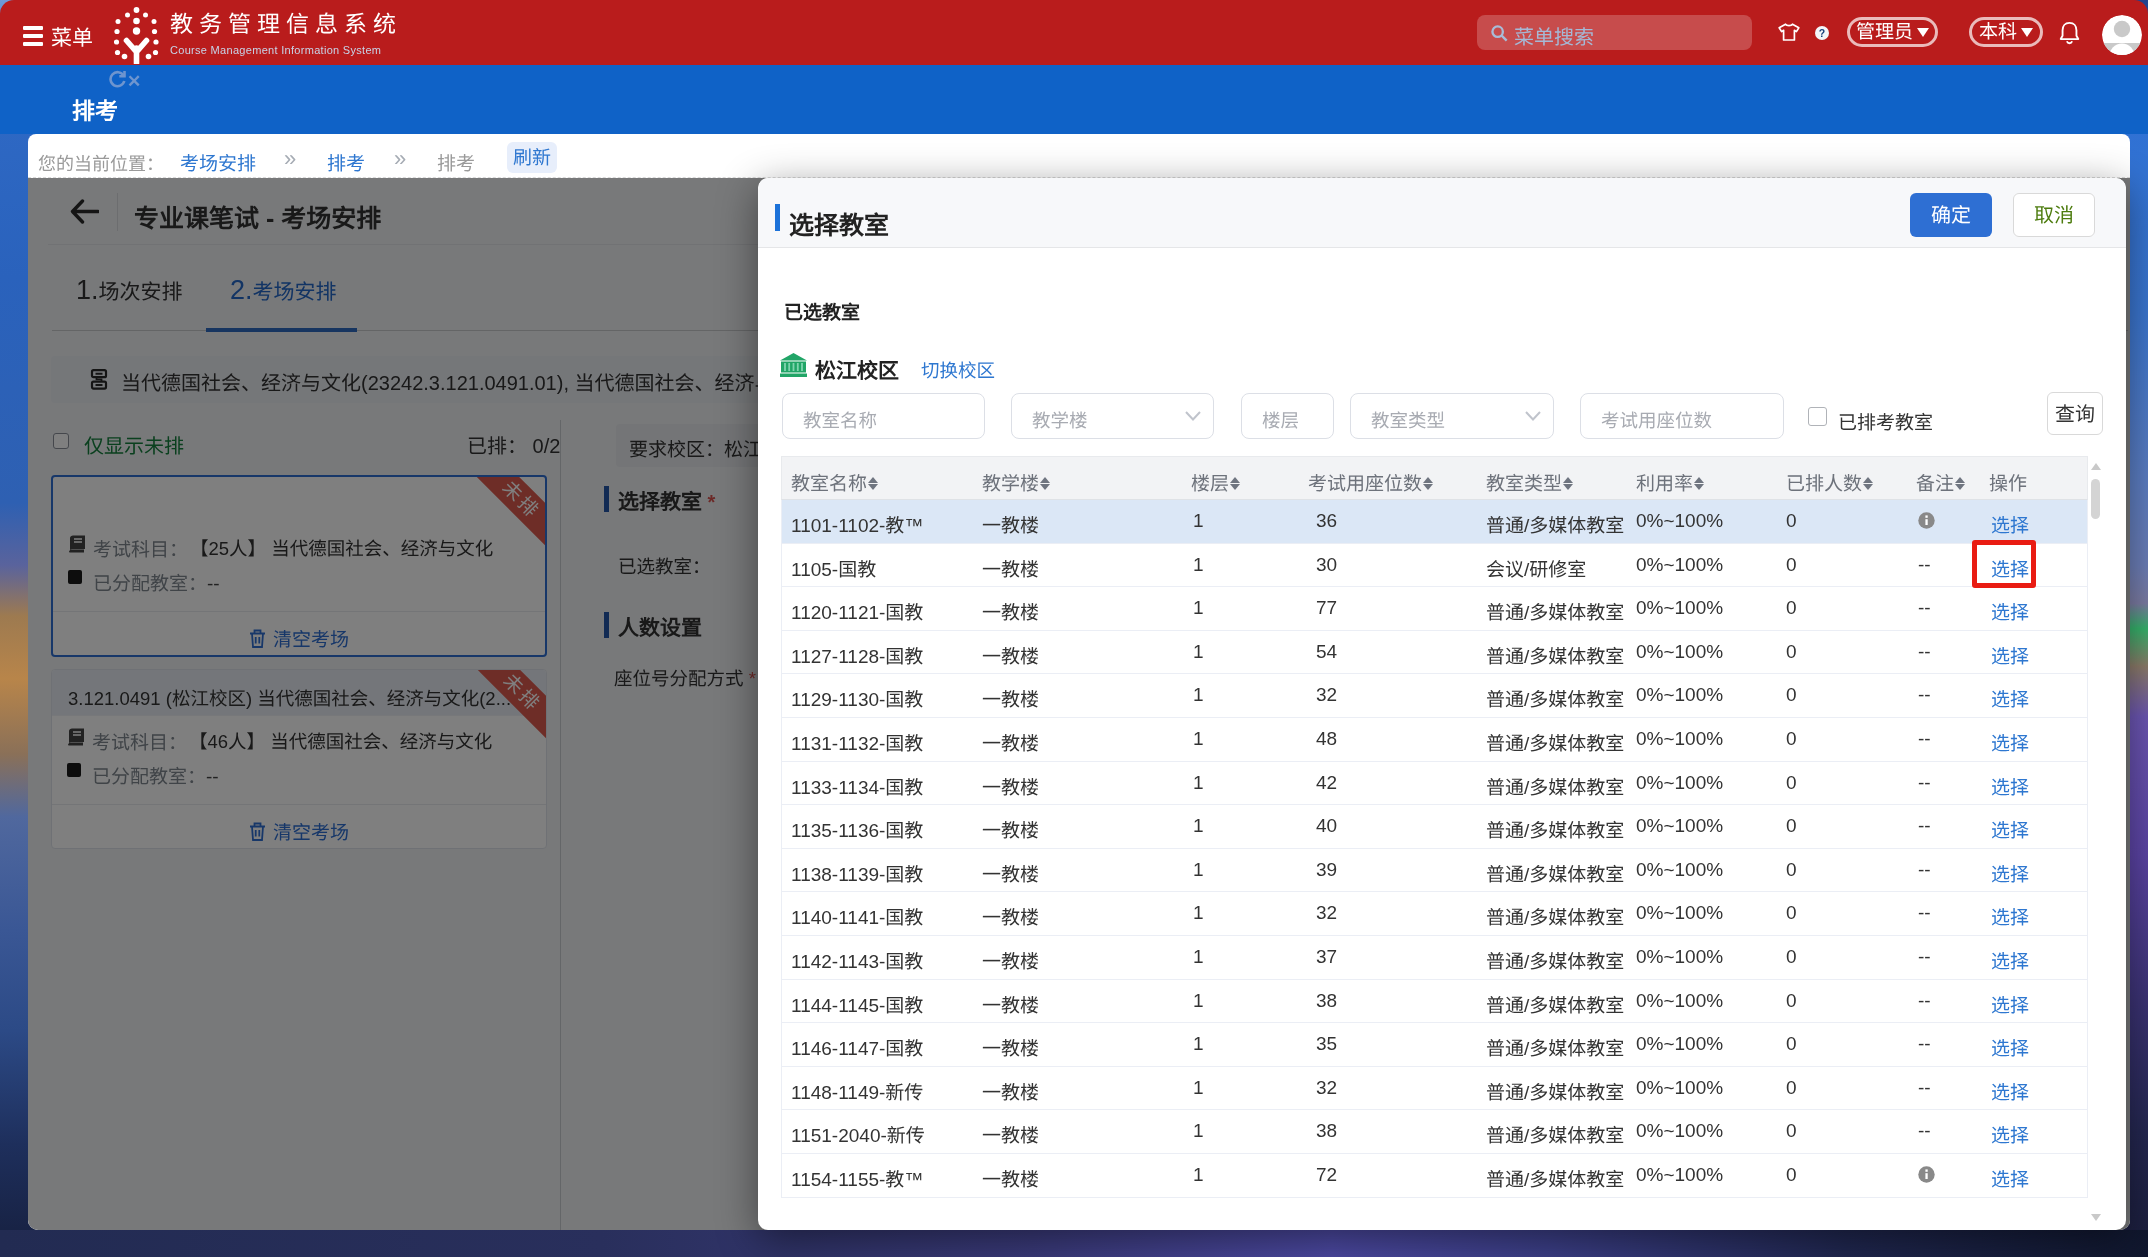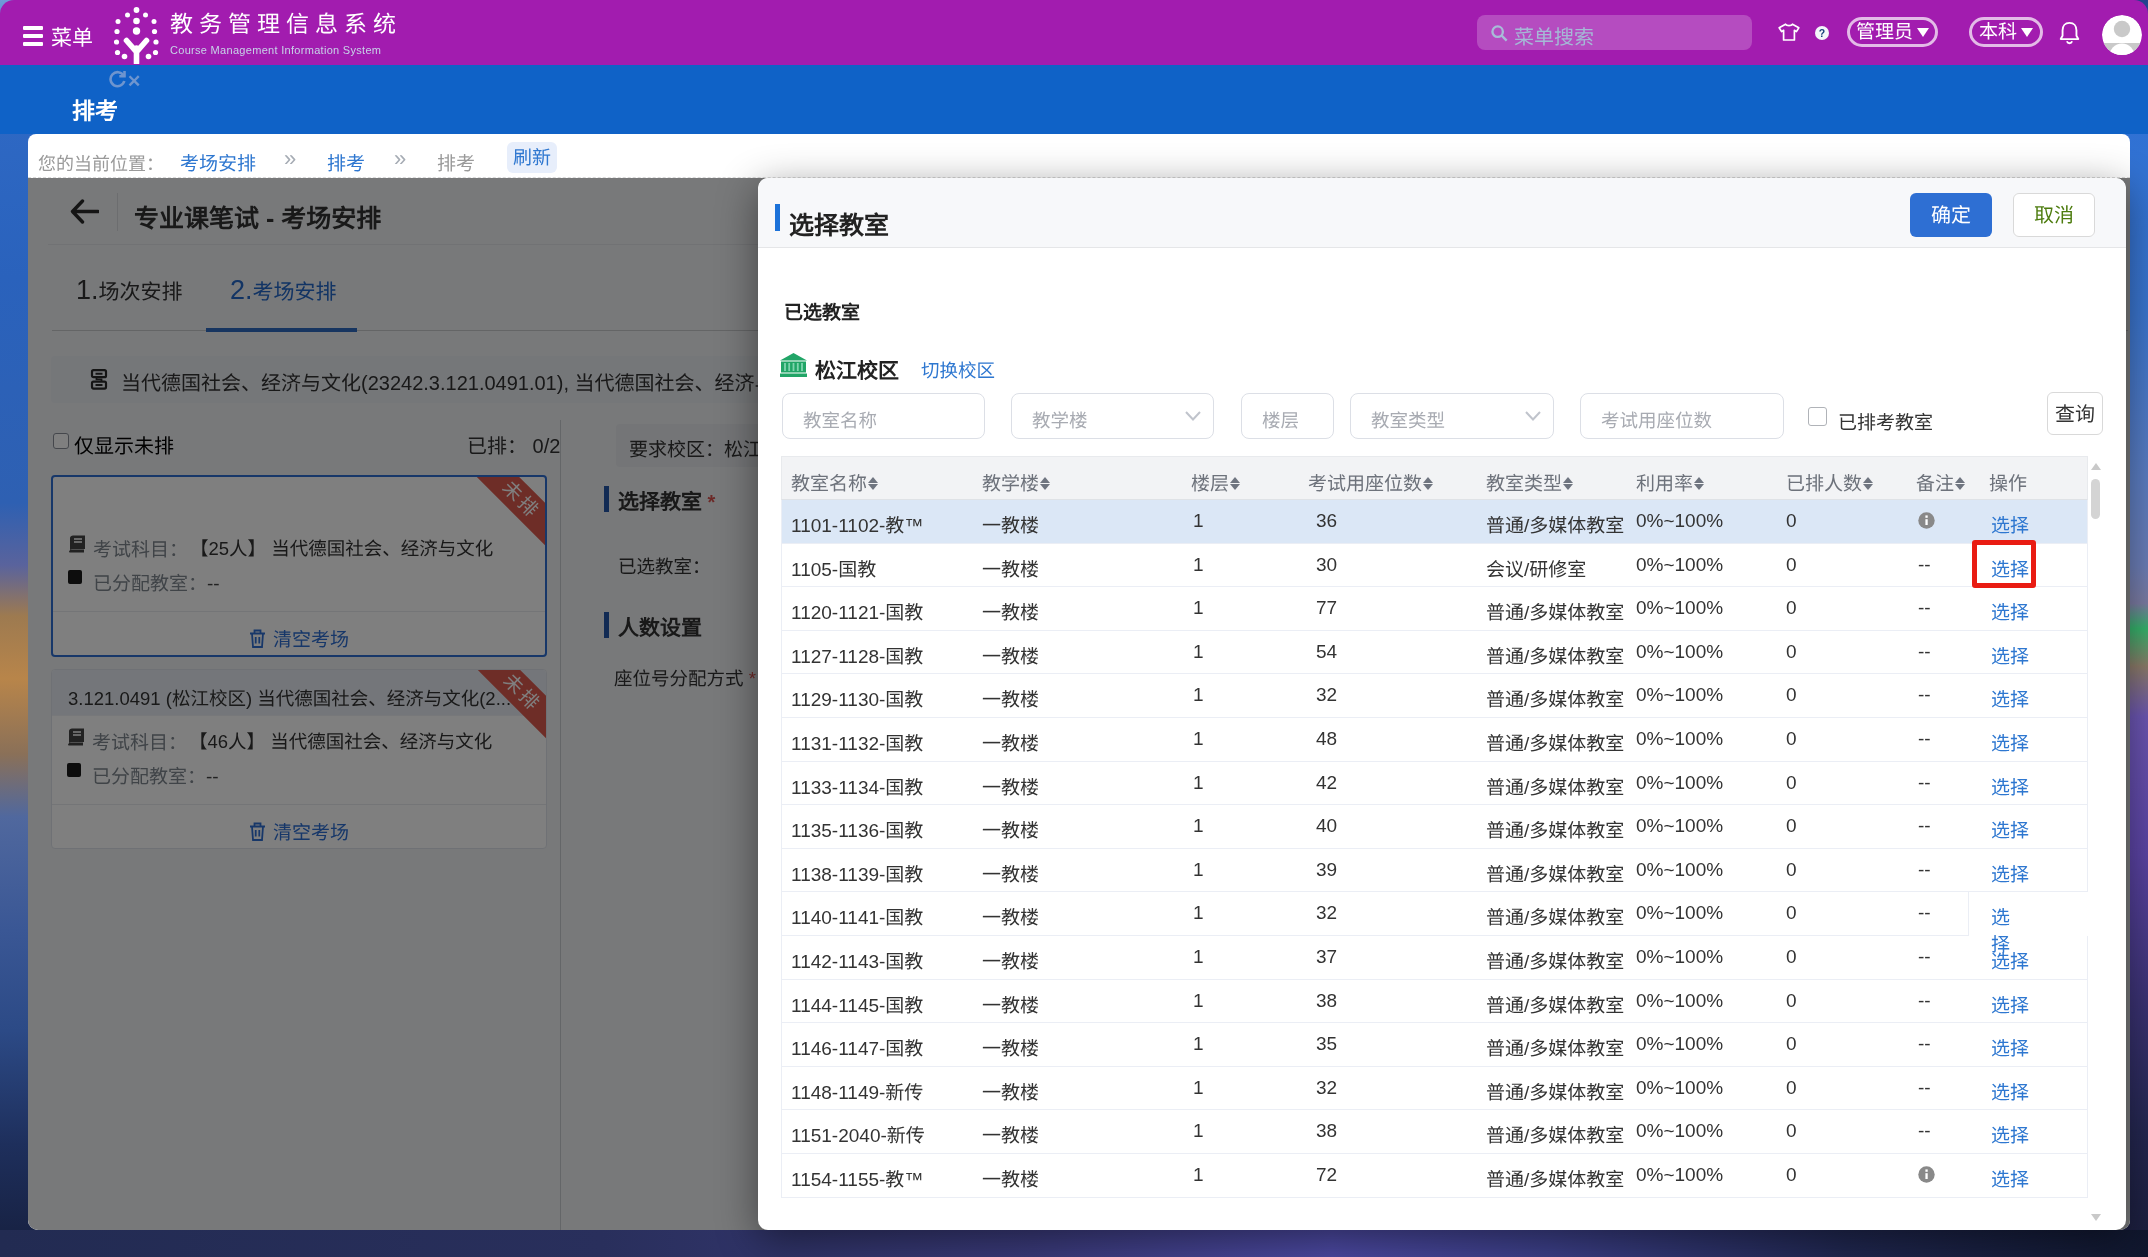--- a/index.html
+++ b/index.html
@@ -1,21 +1,21 @@
 <!DOCTYPE html>
 <html lang="zh-CN"><head><meta charset="utf-8">
 <style>
 *{margin:0;padding:0;box-sizing:border-box}
 html,body{width:2148px;height:1257px;overflow:hidden}
 body{font-family:"Liberation Sans",sans-serif;position:relative;background:#12203f}
 .a{position:absolute}
 #wall{position:absolute;inset:0;background:linear-gradient(180deg,#6f9bd8 0%,#2f6ac6 6%,#2a62bc 22%,#2e60b2 40%,#5a639c 45%,#9d7a50 49%,#b8854a 54%,#8a7058 60%,#50689e 65%,#3a5795 74%,#2c4a86 82%,#1e2f5c 91%,#161f3e 100%)}
 #wallR{position:absolute;top:0;right:0;width:24px;height:100%;background:linear-gradient(180deg,#23418c 0%,#2e71d5 8%,#3a74cc 25%,#5a7cc0 38%,#6a7cb4 45%,#7a7aa0 48%,#35b06a 50%,#8a7a68 53%,#6a55b0 57%,#5a43a2 68%,#3a3272 80%,#242750 90%,#1a1d3a 100%)}
 #wallB{position:absolute;left:0;top:1230px;width:2148px;height:27px;background:linear-gradient(90deg,#222b52 0%,#292f5c 28%,#3a3a7a 48%,#4c49a2 62%,#3c3f88 72%,#202750 86%,#10172e 100%)}
-#nav{position:absolute;left:0;top:0;width:2148px;height:84px;background:#a21caf;border-radius:14px 14px 0 0}
+#nav{position:absolute;left:0;top:0;width:2148px;height:84px;background:#b91c1c;border-radius:14px 14px 0 0}
 #sub{position:absolute;left:0;top:65px;width:2148px;height:69px;background:#0f62c7}
 #panel{position:absolute;left:28px;top:134px;width:2102px;height:1096px;background:#fff;border-radius:8px 8px 10px 10px;overflow:hidden}
 #dim{position:absolute;left:0;top:44px;right:0;bottom:0;background:rgba(0,0,0,0.5);z-index:50}
 #modal{position:absolute;left:758px;top:178px;width:1368px;height:1052px;background:#fff;border-radius:10px;box-shadow:0 10px 40px rgba(0,0,0,0.45);z-index:100;overflow:hidden}
 .w{color:#fff}
 .link{color:#2e77d0}
 .bold{font-weight:bold}
 .trunc{white-space:nowrap;overflow:hidden}
 </style></head><body>
 <div id="wall"></div>
@@ -111,21 +111,21 @@
 <div class="a" style="left:23px;top:222px;width:2053px;height:47px;background:#ebeef3;border-radius:4px;overflow:hidden">
       <svg class="a" style="left:39px;top:13px" width="18" height="21" viewBox="0 0 18 21" fill="none" stroke="#2b2b2b" stroke-width="2.2">
         <rect x="2" y="1.2" width="14" height="7" rx="1.5"></rect>
         <rect x="2" y="12.6" width="14" height="7" rx="1.5"></rect>
         <path d="M5.5 4.7 h7 M5.5 16.1 h7" stroke-width="2"></path>
         <path d="M6.5 8.2 v2.2 h5 v2.2" stroke-width="1.8"></path>
       </svg>
       <div class="a trunc" style="left:70px;top:11px;font-size:20px;color:#333;width:1980px">当代德国社会、经济与文化(23242.3.121.0491.01), 当代德国社会、经济与文化(23242.3.121.0491.02)</div>
     </div>
 <div class="a" style="left:25px;top:299px;width:16px;height:16px;border:1.5px solid #8a8f99;border-radius:3px;background:#fff"></div>
-<div class="a" style="left:46px;top:296px;font-size:20px;color:#000000">仅显示未排</div>
+<div class="a" style="left:56px;top:296px;font-size:20px;color:#15803d">仅显示未排</div>
 <div class="a" style="left:439px;top:296px;font-size:20px;color:#333">已排：&nbsp;0/2</div>
 <div class="a" style="left:23px;top:341px;width:496px;height:182px;border:2px solid #2e6fd3;background:#fff;border-radius:4px;overflow:hidden">
       <div class="a" style="right:-26px;top:8px;width:100px;height:30px;background:#dd5a4e;transform:rotate(45deg);text-align:center;color:#fff;font-size:19px;line-height:30px;letter-spacing:3px">未排</div>
       <svg class="a" style="left:14px;top:58" width="21" height="19" viewBox="0 0 21 19">
         <path d="M2 17 C2 15.5 3.5 14.5 5 14.5 L17 14.5 L17 17.5 L5 17.5 C3.5 17.5 2 17.5 2 17 Z M3 15.5 L3 3 C3 1.5 4.5 0.5 6 0.5 L18 0.5 L18 14 L6 14 C4.5 14 3 14.5 3 15.5 Z" fill="#444"></path>
         <path d="M7 4 h8 M7 7 h8" stroke="#fff" stroke-width="1.3"></path>
       </svg>
       <div class="a" style="left:40px;top:57px;font-size:19px;color:#808890">考试科目：</div>
       <div class="a" style="left:137px;top:57px;font-size:18.5px;color:#333">【25人】 当代德国社会、经济与文化</div>
       <div class="a" style="left:15px;top:93px;width:14px;height:14px;background:#1b1b1b;border-radius:2px"></div>
@@ -311,21 +311,21 @@
       <span class="a" style="left:9px;top:10px">1138-1139-国教</span>
       <span class="a" style="left:200px;top:10px">一教楼</span>
       <span class="a" style="left:411px;top:10px">1</span>
       <span class="a" style="left:534px;top:10px">39</span>
       <span class="a" style="left:704px;top:10px">普通/多媒体教室</span>
       <span class="a" style="left:854px;top:10px">0%~100%</span>
       <span class="a" style="left:1004px;top:10px">0</span>
       <span class="a" style="left:1136px;top:10px"><span style="color:#333">--</span></span>
       <span class="a link" style="left:1209px;top:10px">选择</span>
     </div>
-    <div class="a" style="left:23px;top:714.4px;width:1188px;height:43.6px;border-bottom:1px solid #ebeef5;border-left:1px solid #ebeef5;border-right:1px solid #ebeef5;font-size:19px;color:#333">
+    <div class="a" style="left:23px;top:714.4px;width:1307px;height:43.6px;border-bottom:1px solid #ebeef5;border-left:1px solid #ebeef5;border-right:1px solid #ebeef5;font-size:19px;color:#333">
       <span class="a" style="left:9px;top:10px">1140-1141-国教</span>
       <span class="a" style="left:200px;top:10px">一教楼</span>
       <span class="a" style="left:411px;top:10px">1</span>
       <span class="a" style="left:534px;top:10px">32</span>
       <span class="a" style="left:704px;top:10px">普通/多媒体教室</span>
       <span class="a" style="left:854px;top:10px">0%~100%</span>
       <span class="a" style="left:1004px;top:10px">0</span>
       <span class="a" style="left:1136px;top:10px"><span style="color:#333">--</span></span>
       <span class="a link" style="left:1209px;top:10px">选择</span>
     </div>

